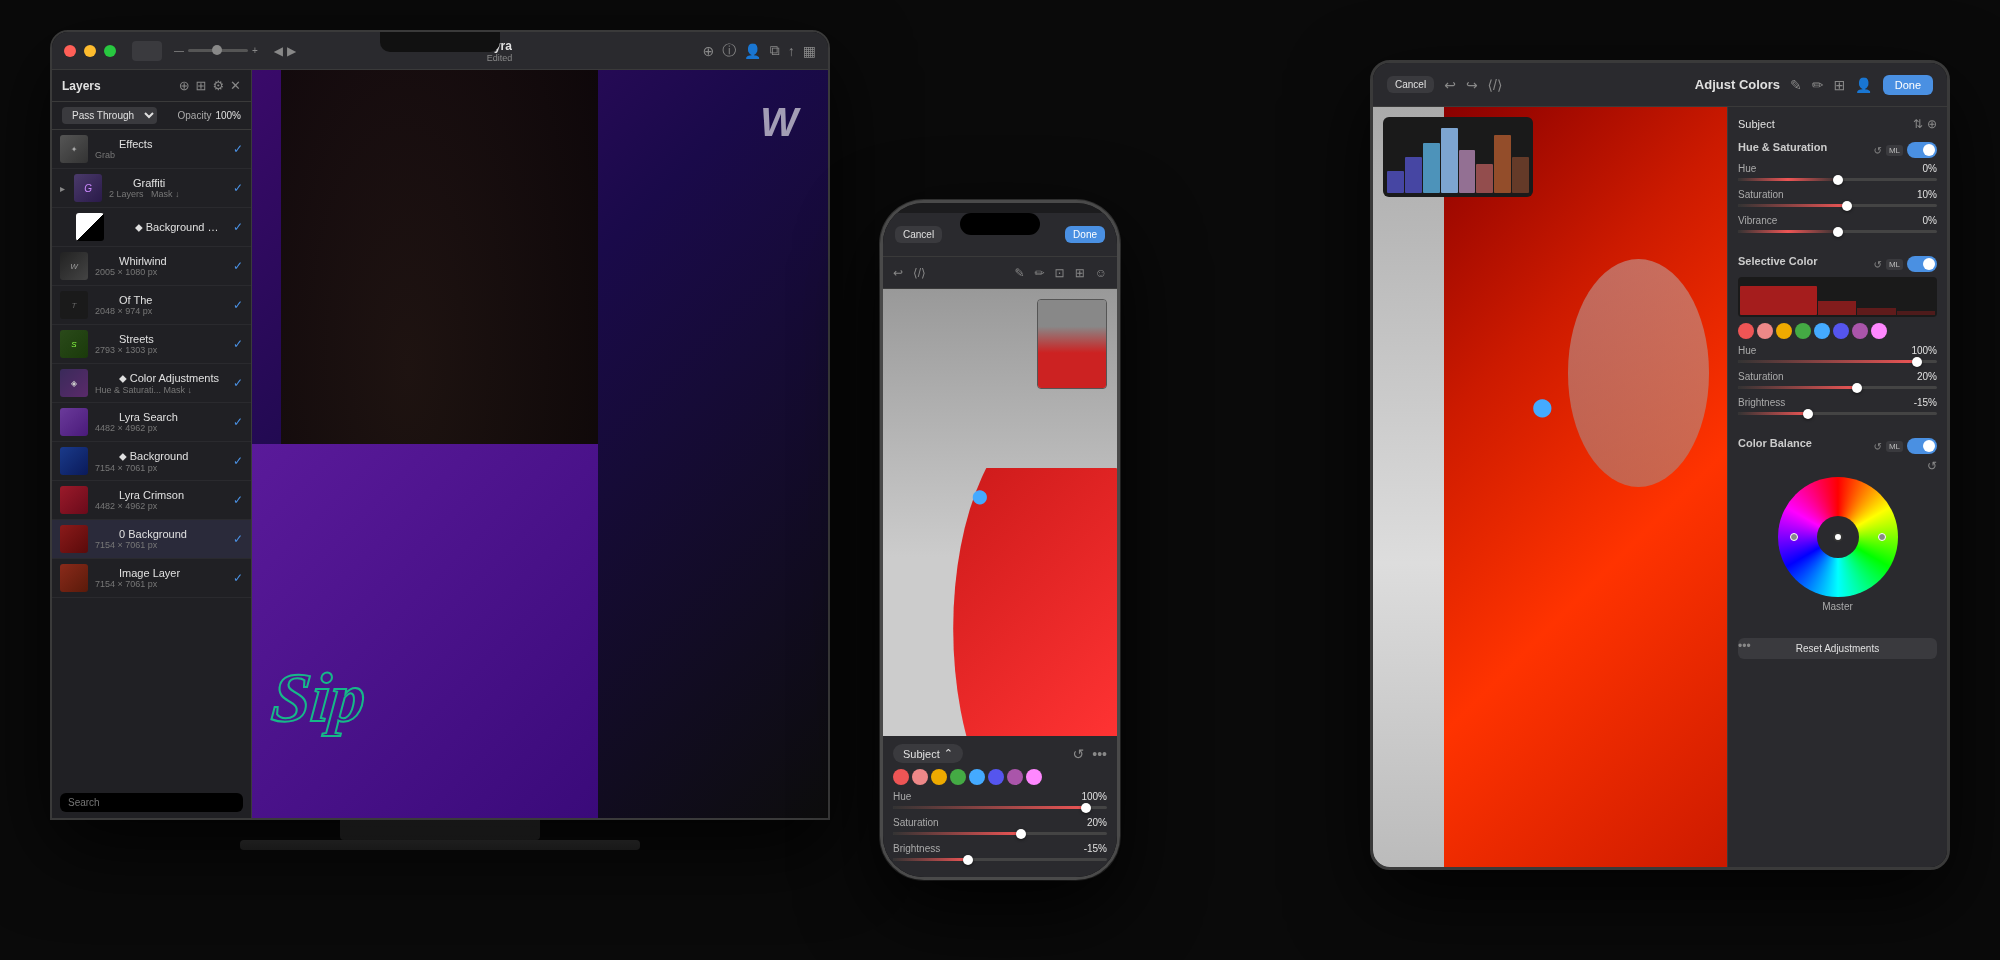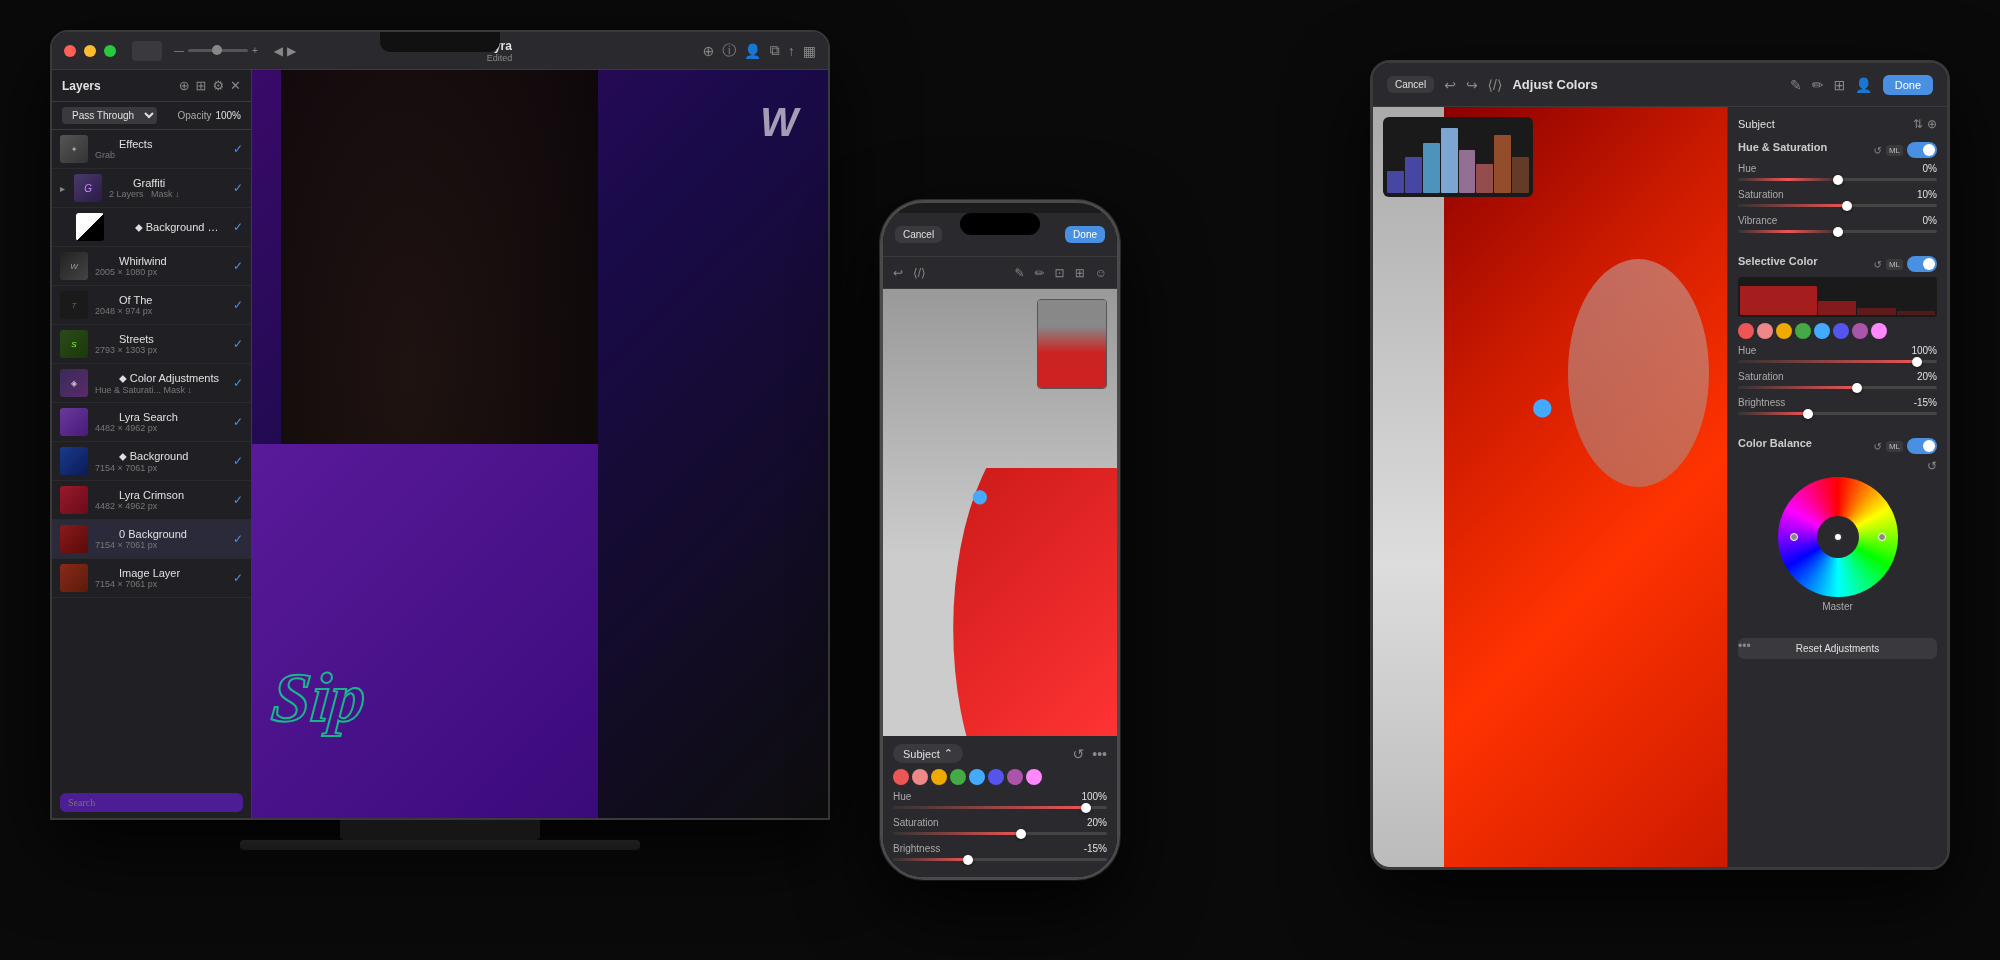--- a/index.html
+++ b/index.html
@@ -175,28 +175,27 @@
       color: #777;
       font-size: 9px;
     }
     .layer-check {
       color: #4a90e2;
       font-size: 12px;
       flex-shrink: 0;
     }
     .sidebar-search {
       margin: 6px 8px;
-      background: #4c1d95;
+      background: #000000;
       border: none;
       border-radius: 6px;
       padding: 4px 8px;
       color: #888;
       font-size: 10px;
       width: calc(100% - 16px);
-      font-family: Liberation Serif, serif;
     }
 
     
     .canvas-area {
       flex: 1;
       position: relative;
       overflow: hidden;
       background: #1a1a1e;
     }
     .canvas-image {
@@ -271,21 +270,21 @@
       background: #2a2a2e;
       display: flex;
       align-items: center;
       padding: 0 14px;
       gap: 10px;
       border-bottom: 1px solid #3a3a3a;
       flex-shrink: 0;
     }
     .ipad-title-center {
       flex: 1;
-      text-align: left;
+      text-align: right;
       color: #e0e0e0;
       font-size: 13px;
       font-weight: 600;
     }
     .ipad-content {
       display: flex;
       flex: 1;
       overflow: hidden;
     }
     .ipad-canvas {

